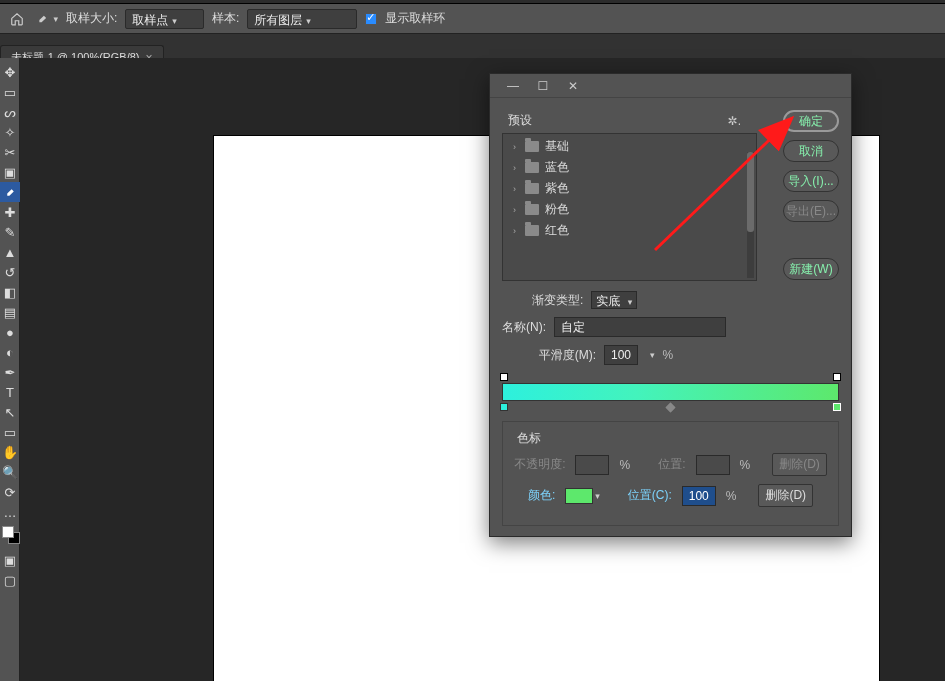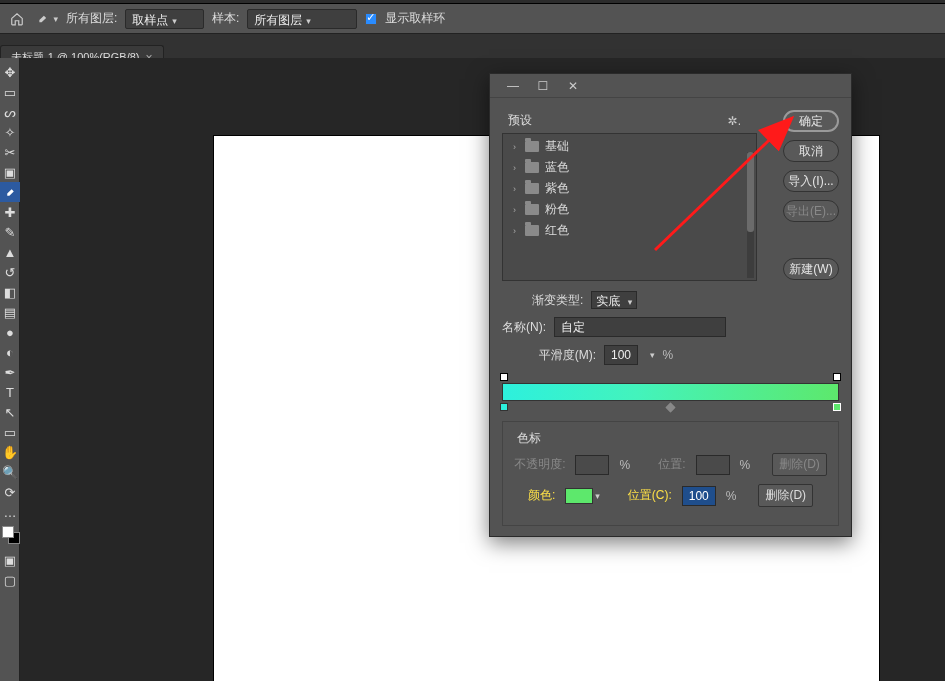--- a/index.html
+++ b/index.html
@@ -108,21 +108,21 @@
 
     .dlg-body { padding:10px 12px; color:#ddd; }
 
     .dlg-btns { position:absolute; top:36px; right:12px; display:flex; flex-direction:column; gap:8px; }
     .pill {
       width:56px; height:22px;
       background:#595959;
       border:1px solid #333;
       border-radius:11px;
       display:flex; align-items:center; justify-content:center;
-      color:#e5e5e5; font-size:12px;
+      color:#86efac; font-size:12px;
     }
     .pill.primary { border:2px solid #9a9a9a; }
     .pill.disabled { color:#888; }
 
     .presets-box {
       width:255px; height:148px;
       background:#4a4a4a;
       border:1px solid #333;
       overflow:hidden;
       position:relative;
@@ -172,21 +172,21 @@
       border:1px solid #333;
     }
 
     .stops-panel {
       margin-top:10px;
       border:1px solid #444;
       padding:8px 10px 10px;
     }
     .stops-hdr { color:#ddd; font-size:12px; margin-bottom:6px; padding-left:4px; }
     .sp-row { display:flex; align-items:center; gap:10px; margin-bottom:8px; justify-content:center; }
-    .sp-lbl { color:#fde047; font-size:12px; }
+    .sp-lbl { color:#7dd3fc; font-size:12px; }
     .sp-lbl.dis { color:#888; }
     .sp-in { width:34px; text-align:center; }
     .sp-in.dis { background:#4a4a4a; color:#777; }
     .pct { color:#bbb; font-size:12px; }
     .del-btn { background:#595959; border:1px solid #333; color:#ddd; padding:2px 6px; font-size:12px; border-radius:2px; }
     .del-btn.dis { color:#888; }
     .swatch { width:28px; height:16px; border:1px solid #333; background:#5de86c; }
     .swatch-wrap { display:flex; align-items:center; }
     .swatch-chev { font-size:9px; color:#ccc; margin-left:2px; }
     .sp-in.hl { color:#fff; background:#1f4e8c; }
@@ -211,21 +211,21 @@
     <svg width="14" height="14" viewBox="0 0 24 24" fill="none" stroke="#ccc" stroke-width="2">
         <path d="M3 11l9-8 9 8v10a1 1 0 0 1-1 1h-5v-7h-6v7H4a1 1 0 0 1-1-1z"></path>
       </svg>
   </div>
   <div class="dropper-btn">
     <svg width="14" height="14" viewBox="0 0 24 24" fill="#ccc">
         <path d="M20 4l-4 4-2-2-8 8v4h4l8-8-2-2 4-4z"></path>
       </svg>
     <span class="chev">▾</span>
   </div>
-  <span class="opt-label">所有图层:</span>
+  <span class="opt-label">取样大小:</span>
   <div class="opt-select">
     <span>取样点</span><span class="chev">▾</span>
   </div>
   <span class="opt-label">样本:</span>
   <div class="opt-select" style="width:110px">
     <span>所有图层</span><span class="chev">▾</span>
   </div>
   <span class="checkbox"></span>
   <span class="opt-label">显示取样环</span>
 </div>

